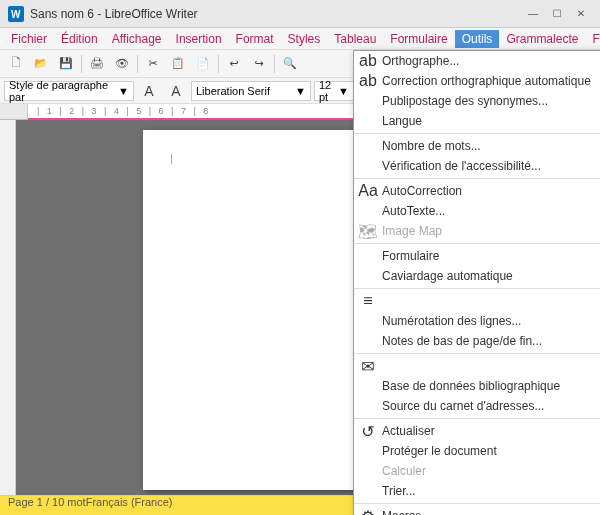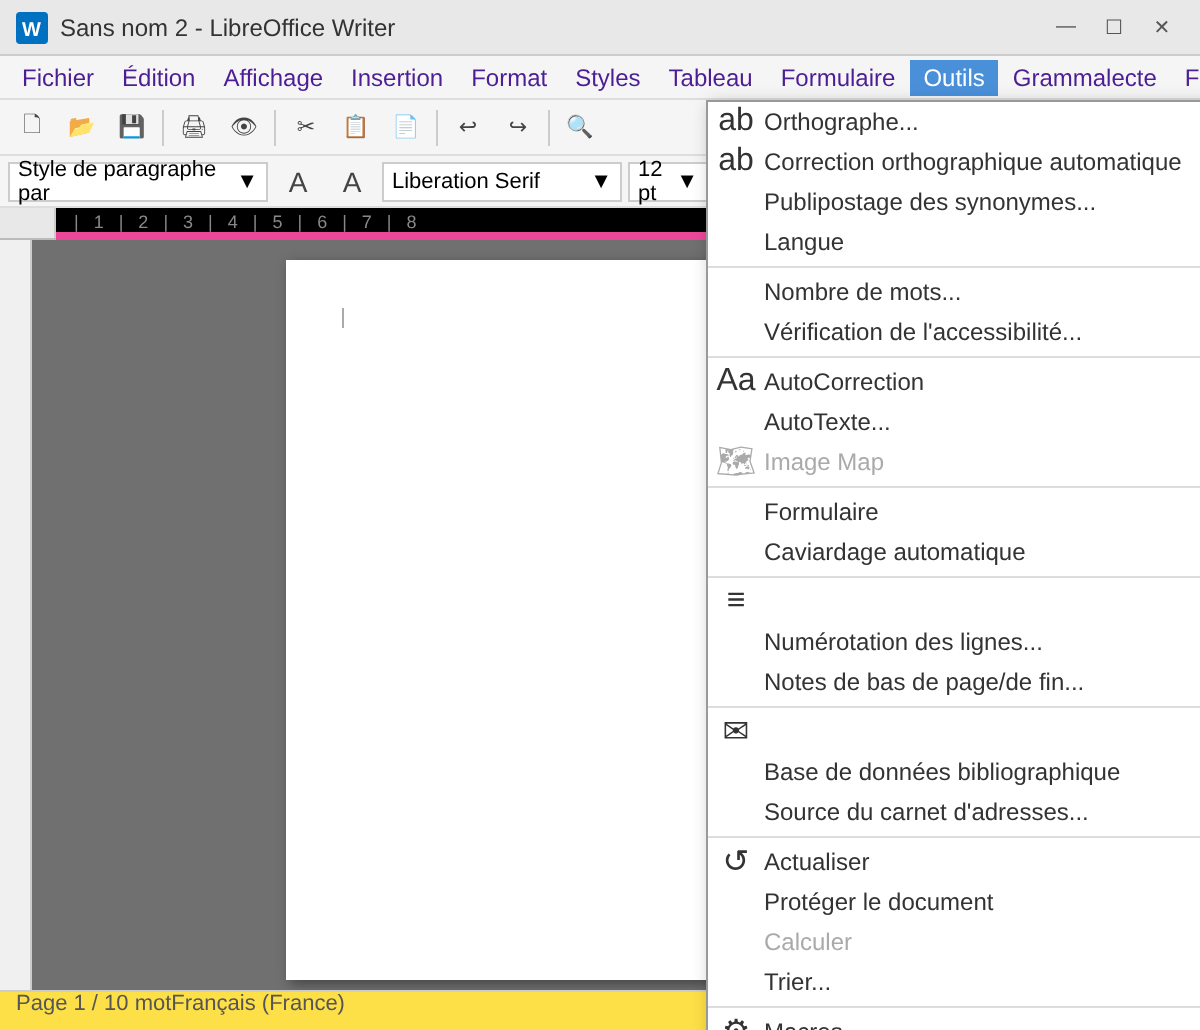--- a/index.html
+++ b/index.html
@@ -55,21 +55,21 @@
       height: 22px;
       display: flex;
       align-items: center;
       padding: 0 4px;
       border-bottom: 1px solid #ddd;
       font-size: 12px;
     }
     .menu-item {
       padding: 2px 7px;
       cursor: pointer;
-      color: #4c1d95;
+      color: #be185d;
       white-space: nowrap;
     }
     .menu-item:hover, .menu-item.active {
       background: #4a90d9;
       color: white;
     }
     .menu-item.active { background: #4a90d9; color: white; }
 
     
     .toolbar {
@@ -143,28 +143,28 @@
       font-size: 11px;
       width: 40px;
       display: flex;
       align-items: center;
       justify-content: space-between;
       cursor: pointer;
     }
 
     
     .ruler {
-      background: #000000;
+      background: #ffffff;
       height: 16px;
-      border-bottom: 4px solid #ec4899;
+      border-bottom: 2px solid #ec4899;
       margin-left: 28px;
       font-size: 9px;
       color: #888;
       display: flex;
-      align-items: flex-end;
+      align-items: center;
       padding: 0 4px;
       overflow: hidden;
     }
 
     
     .main-area {
       display: flex;
       height: calc(515px - 28px - 22px - 28px - 26px - 16px - 20px);
       background: #808080;
       overflow: hidden;
@@ -265,21 +265,21 @@
 </head>
 <body>
 
 <div class="title-bar">
   <div class="title-bar-icon">
     <svg width="16" height="16" viewBox="0 0 16 16">
       <rect width="16" height="16" fill="#0070C0" rx="2"></rect>
       <text x="3" y="12" fill="white" font-size="10" font-weight="bold">W</text>
     </svg>
   </div>
-  <span>Sans nom 2 - LibreOffice Writer</span>
+  <span>Sans nom 6 - LibreOffice Writer</span>
   <div class="title-controls">
     <button class="title-btn">—</button>
     <button class="title-btn">☐</button>
     <button class="title-btn close">✕</button>
   </div>
 </div>
 
 <div class="menu-bar">
   <div class="menu-item">Fichier</div>
   <div class="menu-item">Édition</div>

